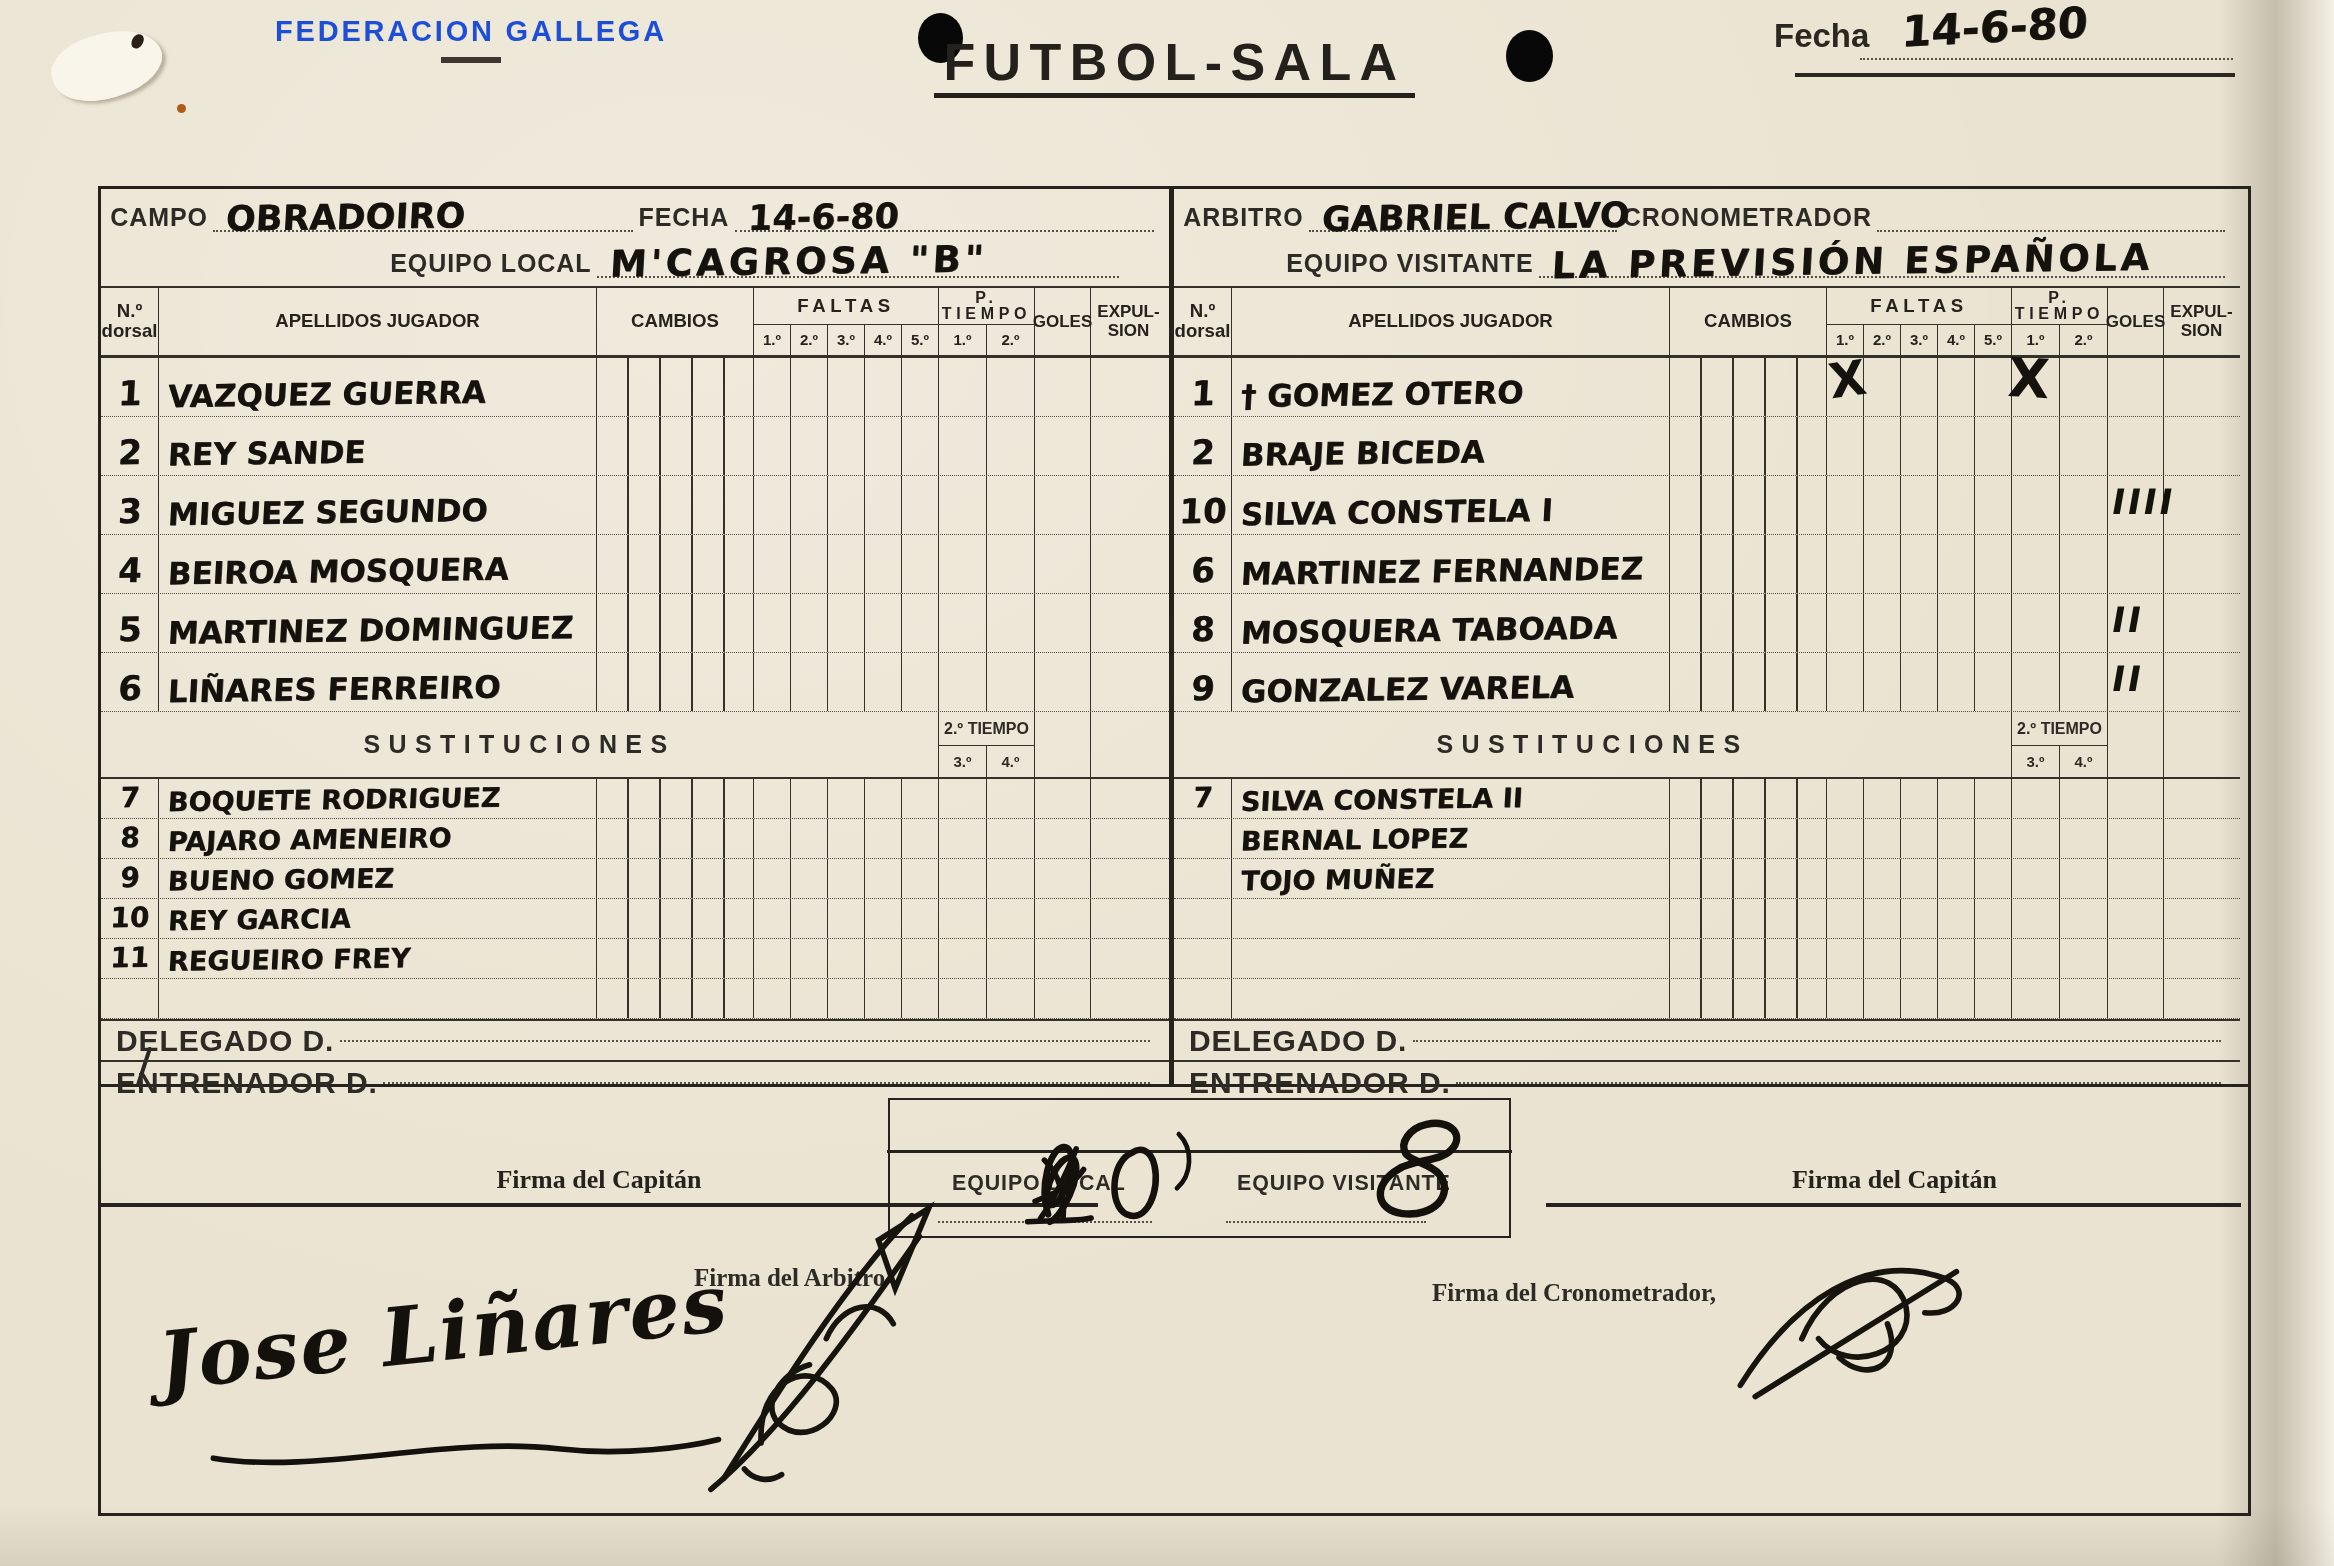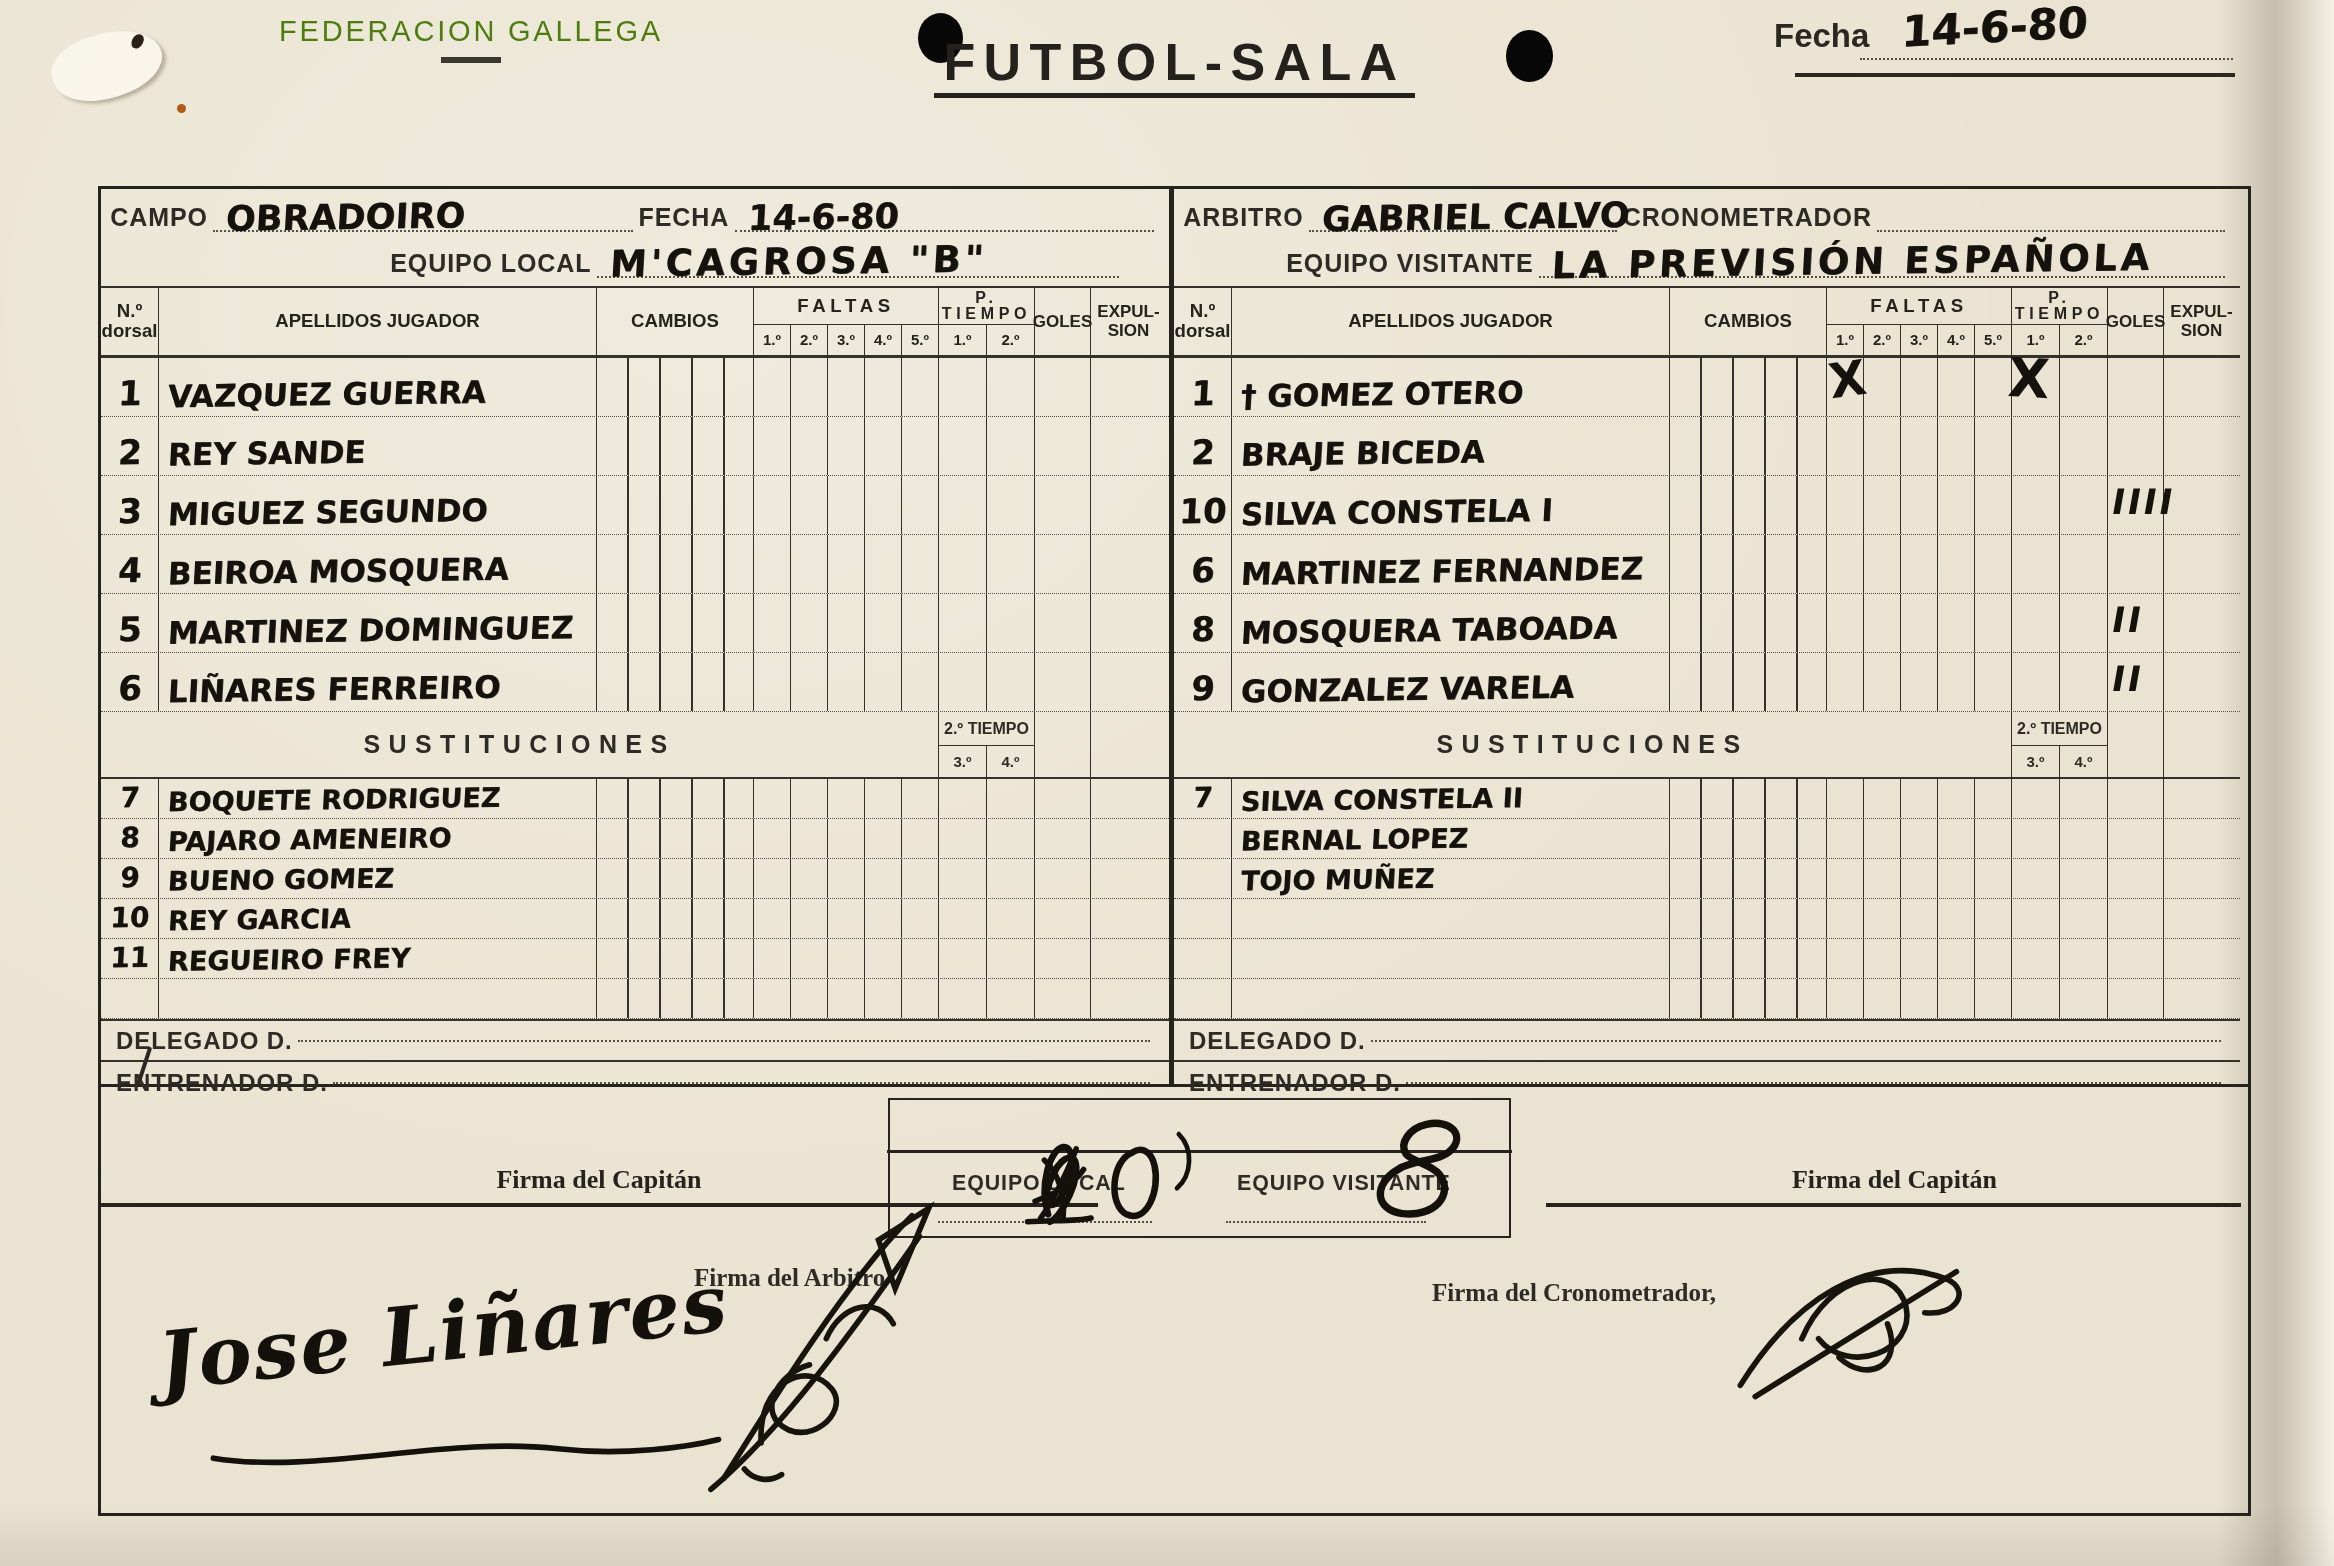--- a/index.html
+++ b/index.html
@@ -26,21 +26,21 @@
     font-family:"DejaVu Sans", sans-serif;font-weight:700;color:var(--hand);
     transform:skewX(-4deg) rotate(-0.8deg);white-space:nowrap;
     text-shadow:0.6px 0.3px 0 rgba(20,16,8,.75);
   }
   .printed{font-weight:700;color:var(--ink);}
   .dotfill{flex:1 1 auto;border-bottom:2.8px dotted var(--dot);position:relative;margin:0 5.6px;}
   .dotfill .hval{position:absolute;left:13px;bottom:-7.5px;z-index:4;}
   svg{display:block;}
   
   .org{left:210px;top:15px;width:522px;text-align:center;letter-spacing:2.8px;}
-  .org .l1{font-size:29px;font-weight:400;color:#4d7c0f;}
+  .org .l1{font-size:29px;font-weight:700;color:#1d4ed8;}
   .org .l2{font-size:28px;font-weight:700;color:#3c3831;margin-top:11.2px;}
   .org .dash{width:60px;height:5.6px;background:#3c3831;margin:9.3px auto 0;}
   .title{left:932px;top:32px;width:485px;text-align:center;font-size:52px;font-weight:700;letter-spacing:8.4px;color:#24211c;}
   .title-rule{left:934px;top:93px;width:481px;height:4.7px;background:#24211c;}
   .punch{background:#080808;border-radius:50%;}
   .p1{left:918px;top:13px;width:45px;height:50px;}
   .p2{left:1506px;top:30px;width:47px;height:52px;}
   .fecha-label{left:1774px;top:17px;font-size:33px;font-weight:700;color:#2b2822;}
   .fecha-dots{left:1860px;top:58px;width:373px;border-bottom:2.8px dotted var(--dot);}
   .fecha-hand{left:1902px;top:1.9px;font-size:43px;transform:skewX(-6deg) rotate(-3deg);}
@@ -92,21 +92,21 @@
   .sb-label{grid-column:1/9;grid-row:1/3;display:flex;align-items:center;justify-content:center;
             font-size:25px;font-weight:700;letter-spacing:8.4px;border-right:1.9px solid var(--line);}
   .sb-t2{grid-column:9/11;grid-row:1;display:flex;align-items:center;justify-content:center;
          font-size:16px;font-weight:700;border-right:1.9px solid var(--line);border-bottom:1.9px solid var(--line);}
   .sb-sub{display:flex;align-items:center;justify-content:center;font-size:15px;font-weight:700;border-right:1.9px solid var(--line);}
   .sb-goles{grid-column:11;grid-row:1/3;border-right:1.9px solid var(--line);}
   .sb-exp{grid-column:12;grid-row:1/3;}
   
   .drow{height:41px;border-top:2.8px solid var(--line);display:flex;align-items:center;padding:0 13px 0 15px;box-sizing:border-box;}
   .drow.ent{height:43px;}
-  .drow .printed{font-size:24px;white-space:nowrap;letter-spacing:0.9px;}
+  .drow .printed{font-size:30px;white-space:nowrap;letter-spacing:0.9px;}
   
   .bottom{position:relative;width:100%;height:421px;}
   .fc-label{position:absolute;font-family:"Liberation Serif",serif;font-weight:700;font-size:26px;color:#26231e;}
   .fcl{top:78px;left:0;width:996px;text-align:center;}
   .fcr{top:78px;left:1447px;width:693px;text-align:center;}
   .fc-line{position:absolute;top:116px;height:3.7px;background:#26231e;}
   .fc-line.l{left:0;width:997px;}
   .fc-line.r{left:1445px;width:695px;}
   .res-box{position:absolute;left:787px;top:11.2px;width:619px;height:136px;border:2.8px solid #26231e;}
   .res-title{position:absolute;top:9.3px;left:0;width:100%;text-align:center;font-size:28px;font-weight:700;letter-spacing:9.3px;}

